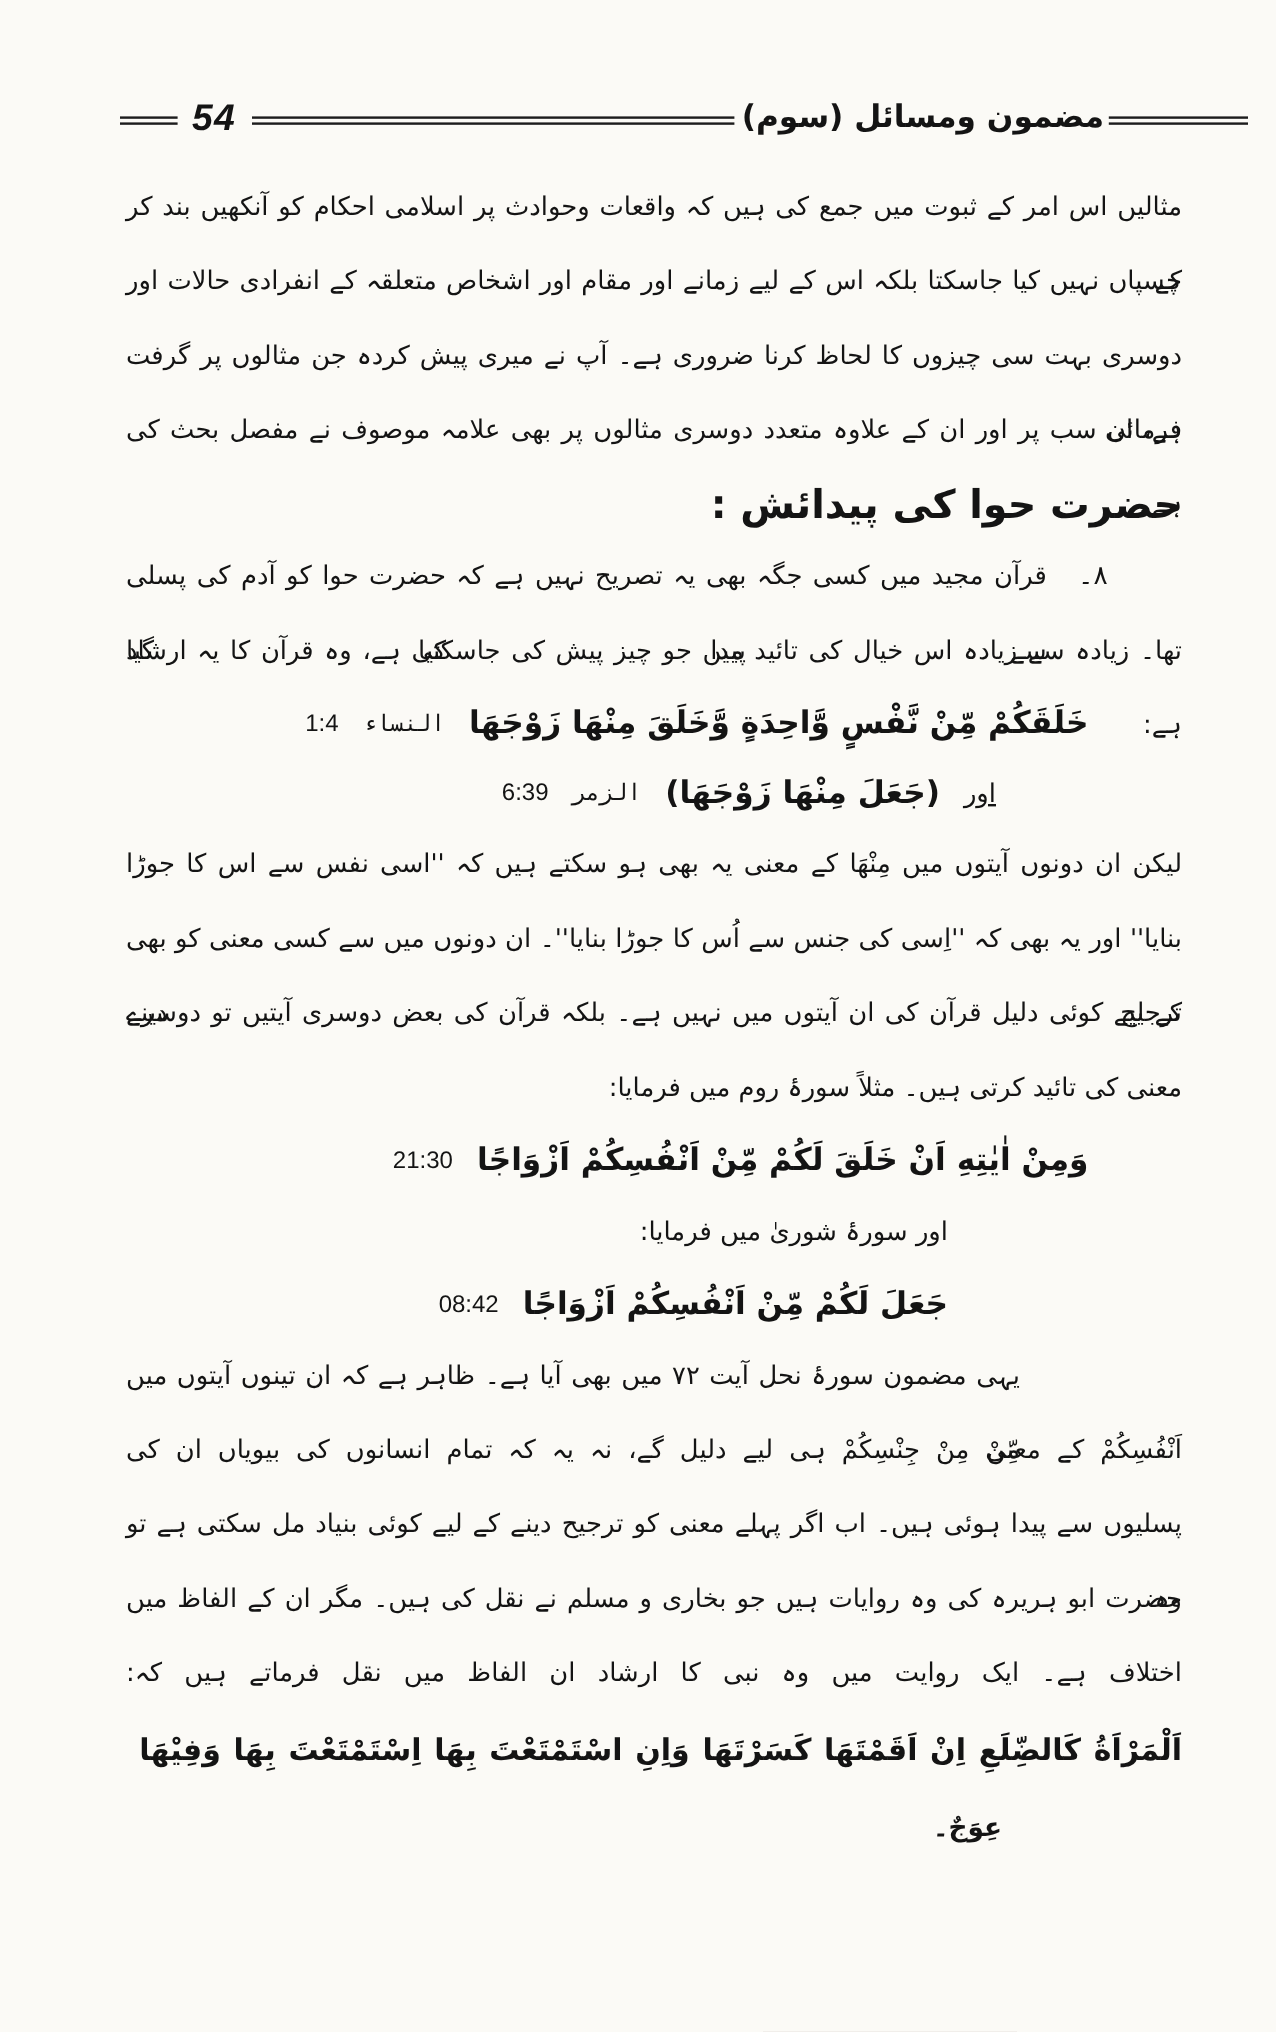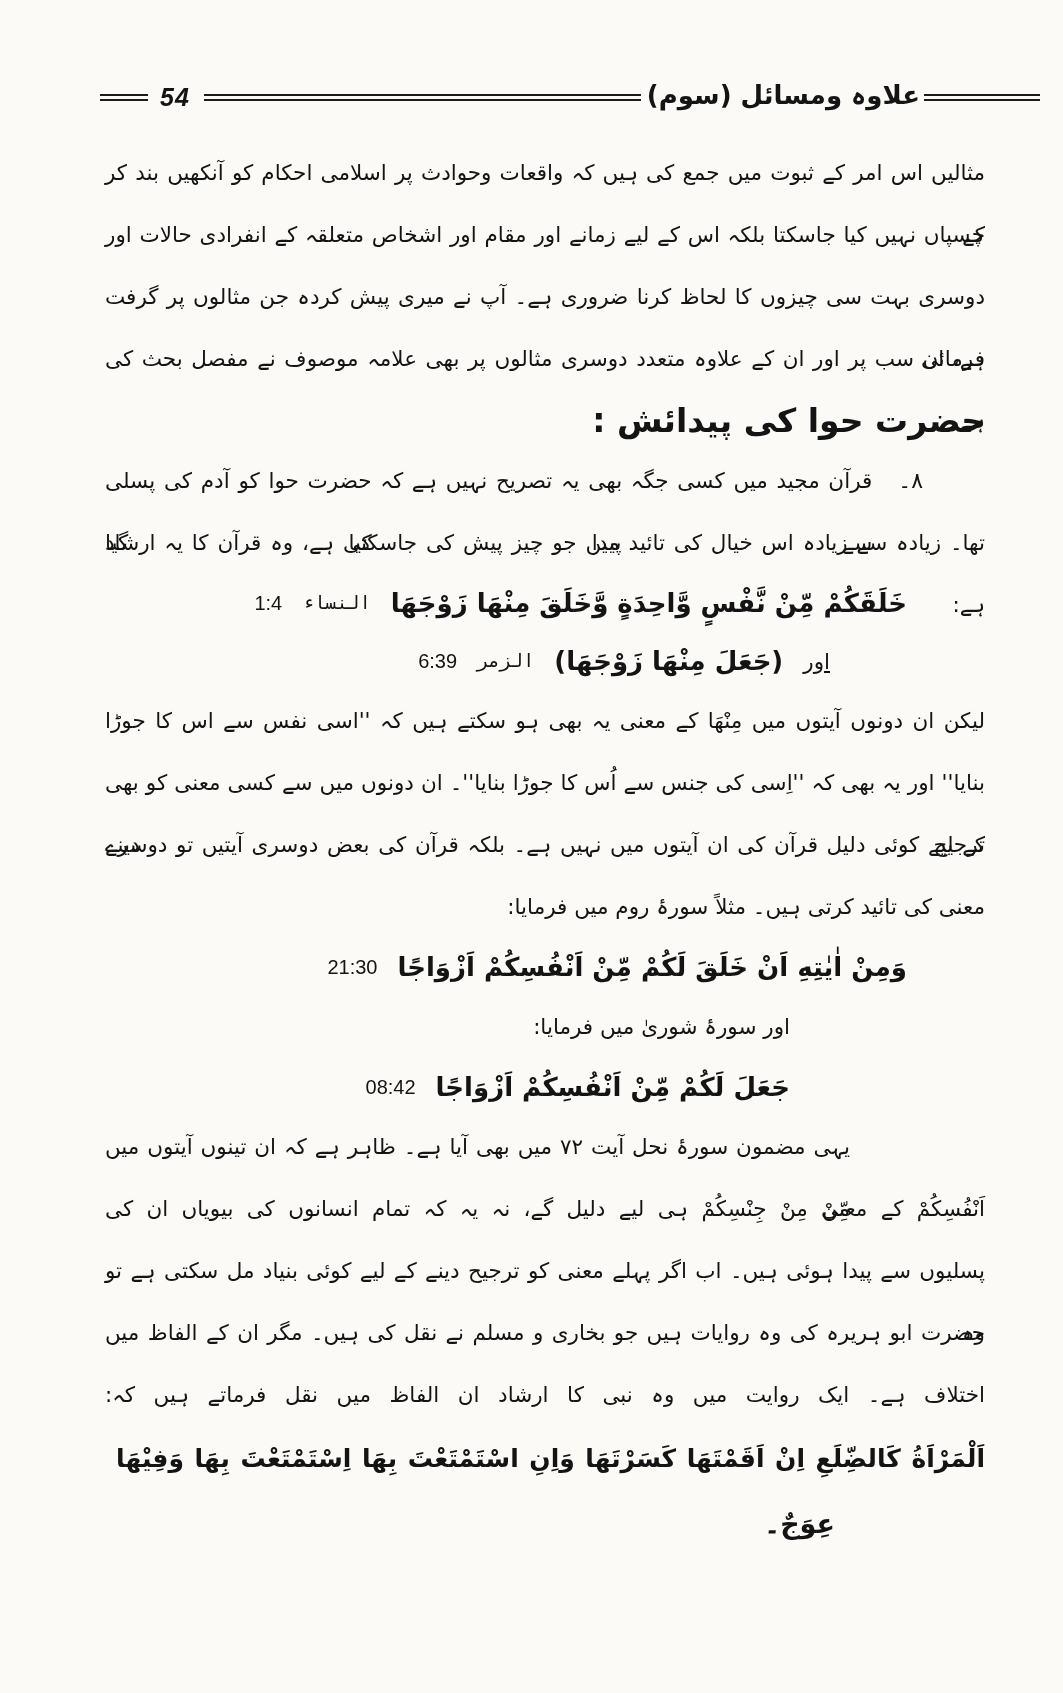--- a/index.html
+++ b/index.html
@@ -28,21 +28,21 @@
     border-bottom: 2px solid #1c1c1c;
     margin-bottom: 9px;
   }
   .drule.left  { width: 48px; }
   .drule.mid   { flex: 1; }
   .drule.right { width: 116px; }
   .pagenum {
     font-family: "Liberation Sans", sans-serif;
     font-style: italic;
     font-weight: bold;
-    font-size: 25px;
+    font-size: 31px;
     line-height: 1;
     margin: 0 14px 0 12px;
     letter-spacing: 1px;
   }
   .htitle {
     font-family: "DejaVu Sans", sans-serif;
     direction: rtl;
     font-size: 26px;
     font-weight: bold;
     line-height: 1;
@@ -106,37 +106,37 @@
   .prefix { font-size: 21.5px; text-decoration: underline; }
   .hadith1 {
     font-weight: bold;
     font-size: 25px;
     height: 66px;
     line-height: 66px;
     margin-left: 11px;
   }
   .hadith2 {
     font-weight: bold;
-    font-size: 27px;
+    font-size: 22px;
     height: 64px;
     line-height: 64px;
     text-align: right;
     padding-right: 150px;
   }
 </style>
 </head>
 <body>
 
 <div class="page">
 
   <div class="header">
     <div class="drule left"></div>
     <div class="pagenum">54</div>
     <div class="drule mid"></div>
-    <div class="htitle">علاوہ ومسائل (سوم)</div>
+    <div class="htitle">مضمون ومسائل (سوم)</div>
     <div class="drule right"></div>
   </div>
 
   <div class="content">
 
     <div class="line j">مثالیں اس امر کے ثبوت میں جمع کی ہیں کہ واقعات وحوادث پر اسلامی احکام کو آنکھیں بند کر کے</div>
     <div class="line j">چسپاں نہیں کیا جاسکتا بلکہ اس کے لیے زمانے اور مقام اور اشخاص متعلقہ کے انفرادی حالات اور</div>
     <div class="line j">دوسری بہت سی چیزوں کا لحاظ کرنا ضروری ہے۔ آپ نے میری پیش کردہ جن مثالوں پر گرفت فرمائی</div>
     <div class="line j">ہے، ان سب پر اور ان کے علاوہ متعدد دوسری مثالوں پر بھی علامہ موصوف نے مفصل بحث کی ہے۔</div>
 

